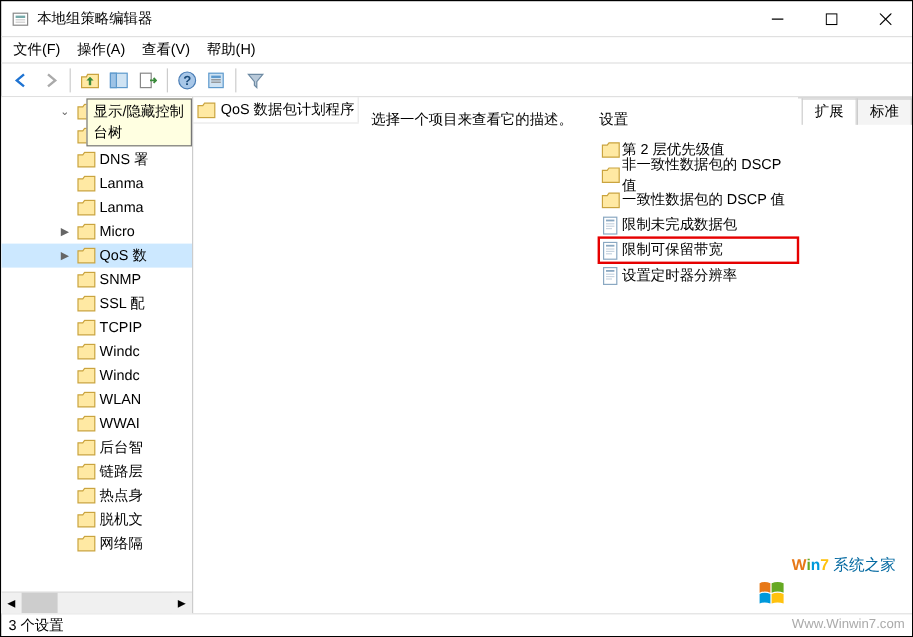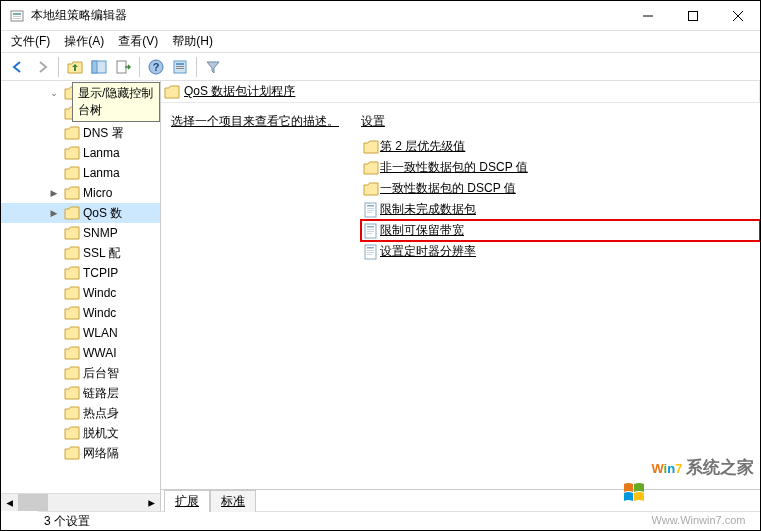--- a/index.html
+++ b/index.html
@@ -22,49 +22,49 @@
   .tree-pane { width: 160px; border-right: 1px solid #ccc; overflow: hidden; position: relative; background: #fff; }
   .tree-pane .vsplit { position: absolute; right: 0; top: 0; width: 4px; height: 100%; cursor: ew-resize; }
   .tree-items { padding-top: 2px; position: relative; }
   .tree-row { display: flex; align-items: center; height: 20px; white-space: nowrap; padding-left: 60px; gap: 3px; }
   .tree-row.selected { background: #cce8ff; }
   .expander { width: 10px; display: inline-flex; justify-content: center; color: #666; font-size: 9px; margin-left: -12px; margin-right: 2px; }
   .folder-icon { width: 16px; height: 14px; flex-shrink: 0; }
   
   .tooltip-box { position: absolute; top: 1px; left: 71px; background: #ffffe1; border: 1px solid #767676; padding: 2px 5px; font-size: 12px; z-index: 50; }
   
-  .right-pane { flex: 1; display: flex; flex-direction: column; text-decoration: underline; }
+  .right-pane { flex: 1; display: flex; flex-direction: row; }
   .header-bar { height: 22px; display: flex; align-items: center; border-bottom: 1px solid #e8e8e8; }
   .header-cell { padding: 0 3px; height: 100%; display: flex; align-items: center; gap: 4px; border-right: 1px solid #e8e8e8; }
   
   .detail-area { flex: 1; display: flex; padding: 10px 0 0 10px; }
   .description-col { width: 190px; font-size: 12px; }
   .settings-col { flex: 1; }
   .settings-col .col-header { font-size: 12px; margin-bottom: 6px; }
   .setting-item { display: flex; align-items: center; height: 21px; gap: 1px; padding-left: 2px; }
   .setting-item.highlighted { outline: 2px solid #e60000; outline-offset: -1px; }
   .setting-icon { width: 16px; height: 16px; flex-shrink: 0; }
   
   .tabs-row { height: 22px; display: flex; align-items: flex-end; border-top: 1px solid #ccc; padding-left: 3px; gap: 0; background: #fff; }
   .tab { padding: 2px 10px; border: 1px solid #ccc; border-bottom: none; background: #fff; font-size: 12px; position: relative; top: 1px; }
   .tab.inactive { background: #f4f4f4; }
   
   .hscroll { height: 18px; display: flex; align-items: center; background: #f0f0f0; border-top: 1px solid #ddd; }
   .hscroll .sc-btn { width: 17px; height: 17px; display: flex; align-items: center; justify-content: center; background: #f0f0f0; border: none; }
   .hscroll .sc-track { flex: 1; position: relative; height: 17px; }
   .hscroll .sc-thumb { position: absolute; left: 0; width: 30px; height: 100%; background: #cdcdcd; }
   
-  .statusbar { height: 20px; display: flex; align-items: center; padding-left: 6px; font-size: 12px; border-top: 1px solid #e0e0e0; margin-left: 37px; }
+  .statusbar { height: 20px; display: flex; align-items: center; padding-left: 6px; font-size: 12px; border-top: 1px solid #e0e0e0; }
   
   .watermark { position: absolute; bottom: 4px; right: 6px; font-size: 13px; display: flex; align-items: center; gap: 4px; z-index: 100; }
   .watermark .w7 { font-weight: bold; }
   .watermark .w7 .w { color: #e77817; }
   .watermark .w7 .i { color: #66a922; }
   .watermark .w7 .n { color: #0099db; }
-  .watermark .rest { color: #737373; font-size: 17px; font-weight: bold; }
+  .watermark .rest { color: #0369a1; font-size: 13px; }
   .watermark .url { color: #aaa; font-size: 11px; margin-top: 36px; }
   .watermark-stack { display:flex; flex-direction:column; align-items:flex-start; line-height:1.1;}
   
   svg { display: block; }
 </style>
 </head>
 <body>
 
 <div class="titlebar">
   <span class="app-icon">

